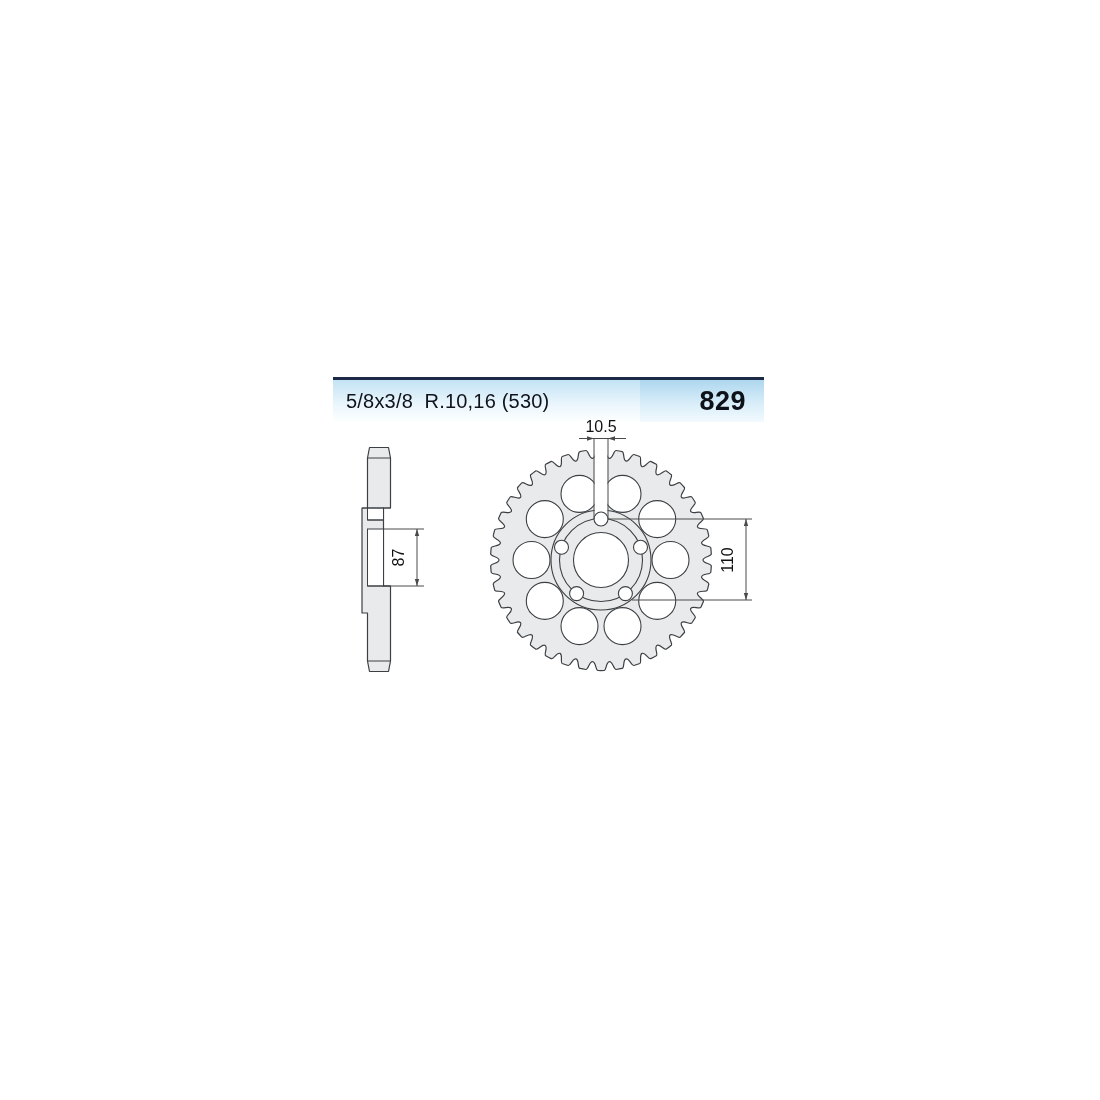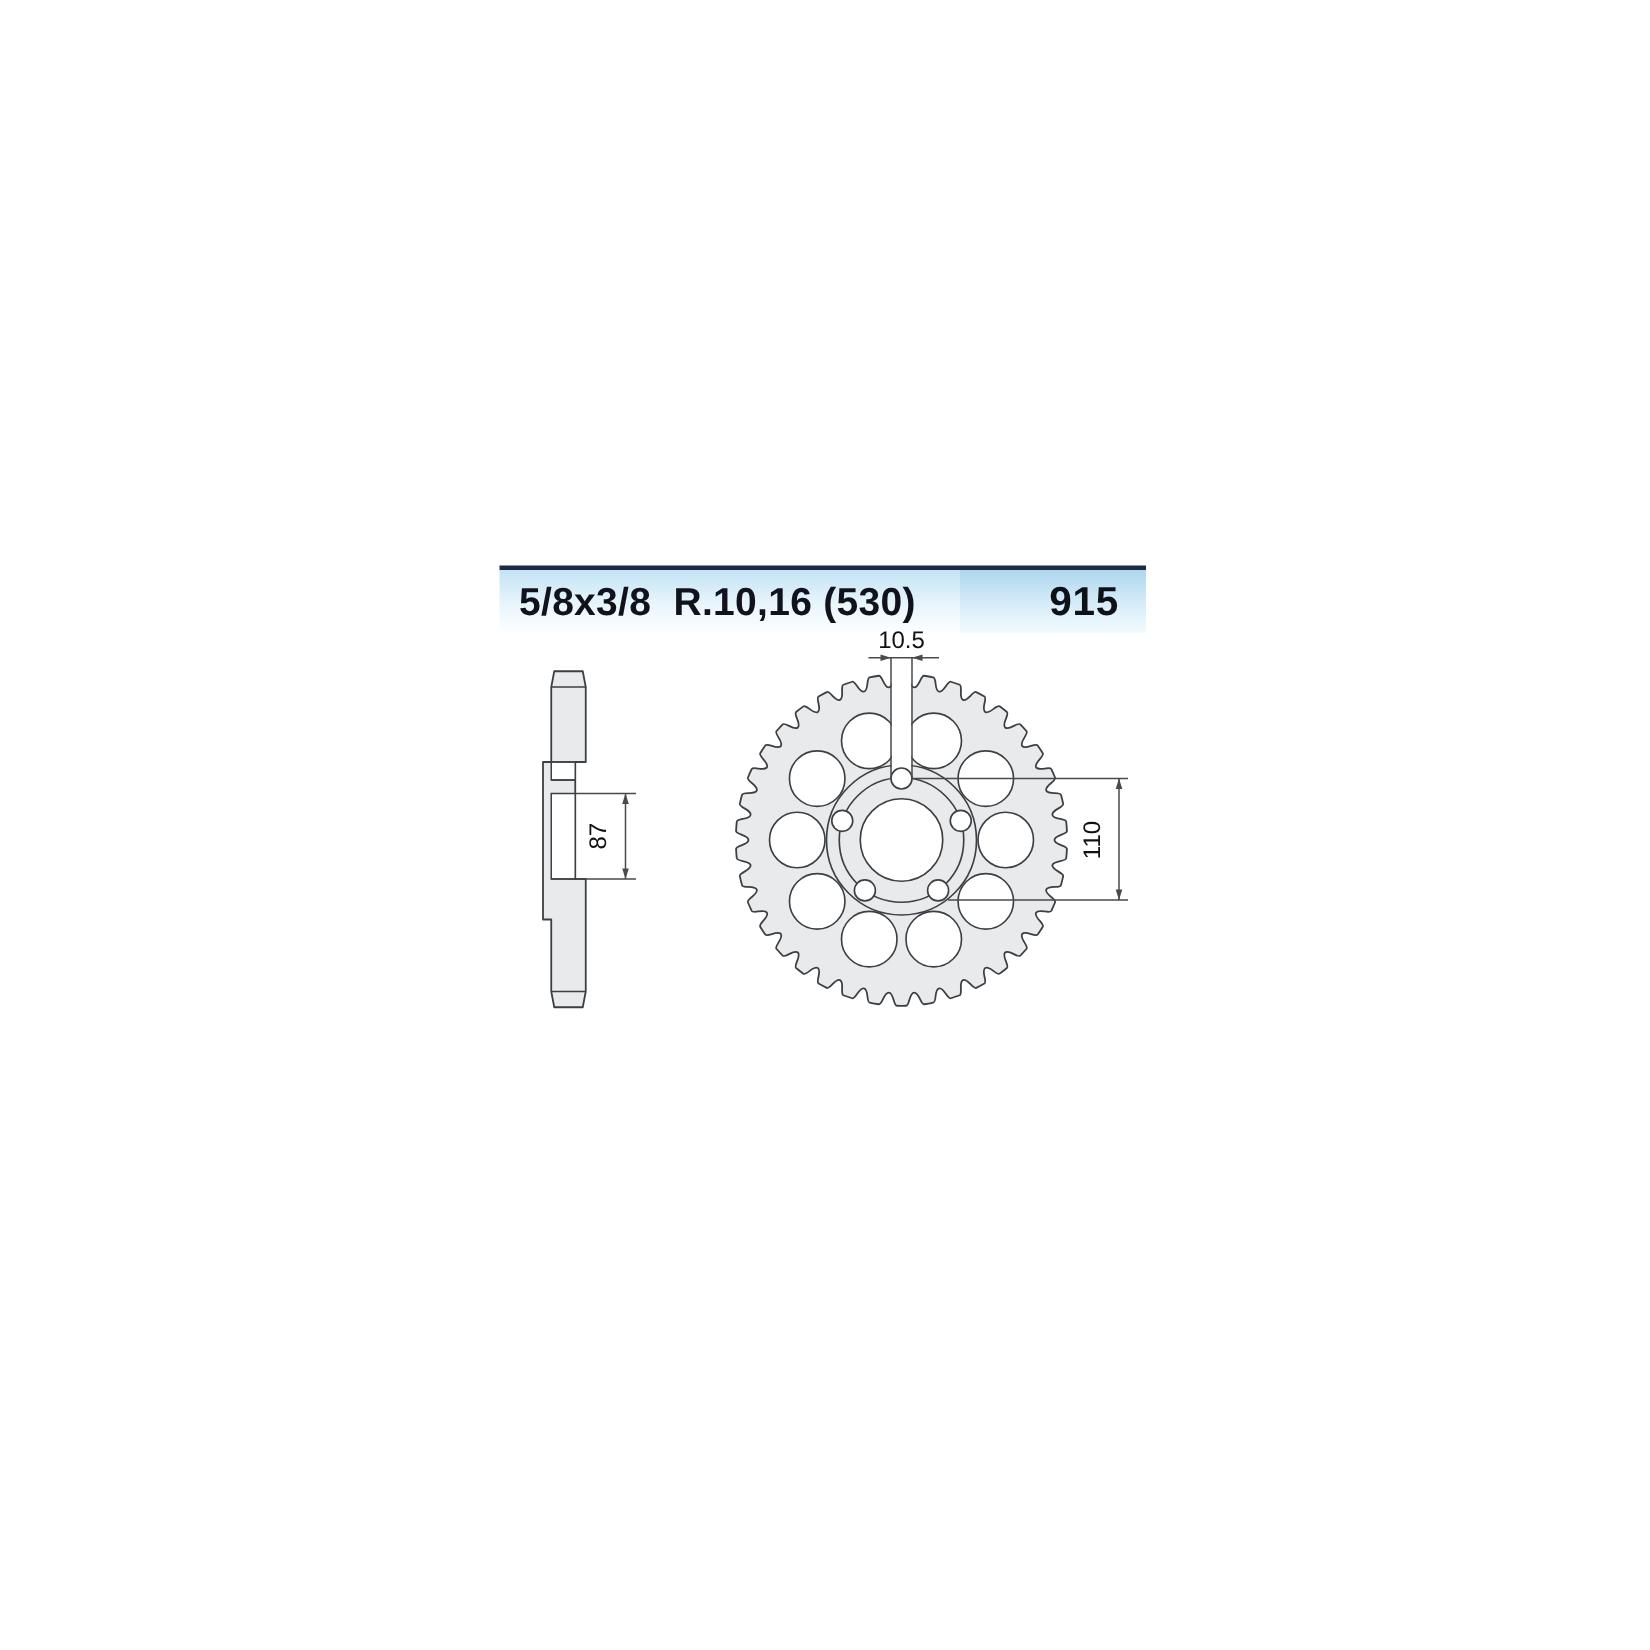--- a/index.html
+++ b/index.html
@@ -6,21 +6,21 @@
   body{width:1100px;height:1100px;position:relative;overflow:hidden;
        font-family:"Liberation Sans",sans-serif;}
 
   
   .header-bar{position:absolute;left:333px;top:377px;width:431px;height:45px;
               border-top:3px solid #1c2a47;display:flex;box-sizing:border-box;}
   .header-left{flex:1;background:linear-gradient(180deg,#c3e3f4 0%,#e9f5fc 55%,#fdffff 100%);
                display:flex;align-items:center;padding-left:13px;}
   .header-right{width:106px;background:linear-gradient(180deg,#aed7ee 0%,#d8edf9 55%,#f2fafd 100%);
                 display:flex;align-items:center;justify-content:flex-end;padding-right:18px;}
-  .chain-spec{font-size:26px;font-weight:bold;color:#10131c;white-space:pre;letter-spacing:.2px;}
+  .chain-spec{font-size:20px;font-weight:normal;color:#10131c;white-space:pre;letter-spacing:.2px;}
   .part-number{font-size:27px;font-weight:bold;color:#0e1118;letter-spacing:.5px;}
 
   
   .drawing-wrap{position:absolute;left:340px;top:410px;width:440px;height:290px;}
   svg text{font-family:"Liberation Sans",sans-serif;font-size:16px;fill:#111;}
   .metal{fill:#e9eaeb;stroke:#3c4044;stroke-width:1.2;stroke-linejoin:round;}
   .hole{fill:#ffffff;stroke:#3c4044;stroke-width:1.1;}
   .ring{fill:none;stroke:#3c4044;stroke-width:1.1;}
   .sep{stroke:#3c4044;stroke-width:1;fill:none;}
   .voidband{fill:#ffffff;stroke:#3c4044;stroke-width:1;}
@@ -29,21 +29,21 @@
   .mask{fill:#ffffff;stroke:none;}
 </style>
 </head>
 <body>
 
 <div class="header-bar">
   <div class="header-left">
     <span class="chain-spec">5/8x3/8  R.10,16 (530)</span>
   </div>
   <div class="header-right">
-    <span class="part-number">915</span>
+    <span class="part-number">829</span>
   </div>
 </div>
 
 <div class="drawing-wrap">
 <svg width="440" height="290" viewBox="340 430 440 290">
 
   <g>
     <path class="metal" d="M369.5,467.5 L388.5,467.5 L390.5,478 L390.5,528 L383.5,528 L383.5,606
          L390.5,606 L390.5,681 L388.5,691.5 L369.5,691.5 L367.5,681 L367.5,633
          L362,633 L362,528 L367.5,528 L367.5,478 Z"></path>

